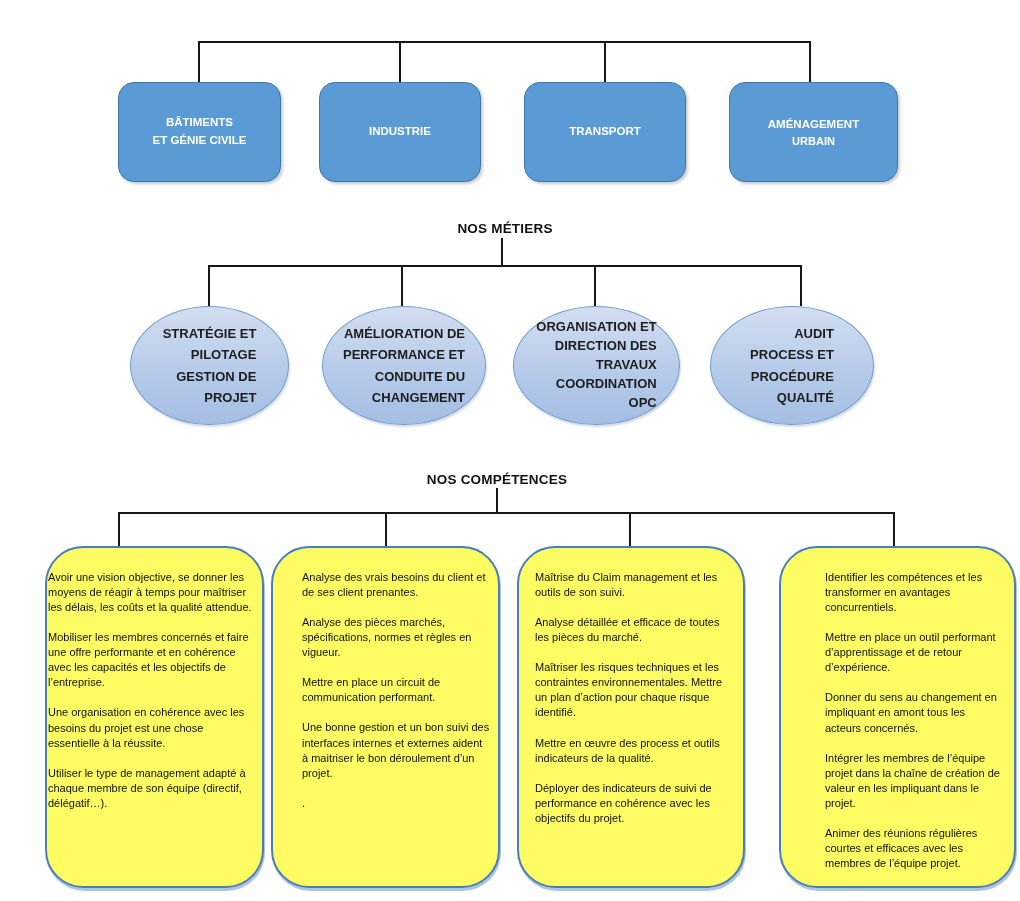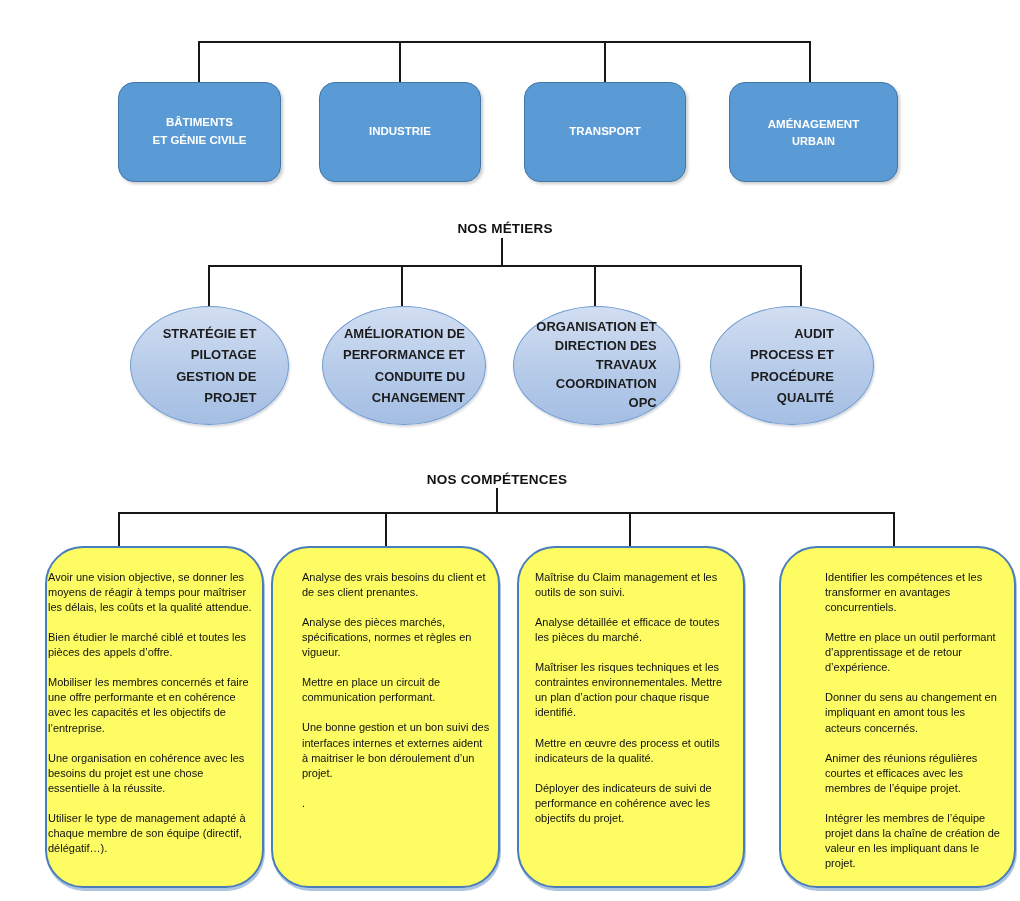--- a/index.html
+++ b/index.html
@@ -113,21 +113,20 @@
 
   <div class="vline" style="left:496px; top:488px; height:26px;"></div>
   <div class="hline" style="left:119px; top:512px; width:776px;"></div>
   <div class="vline" style="left:118px; top:512px; height:34px;"></div>
   <div class="vline" style="left:385px; top:512px; height:34px;"></div>
   <div class="vline" style="left:629px; top:512px; height:34px;"></div>
   <div class="vline" style="left:893px; top:512px; height:34px;"></div>
 
   <div class="ybox" style="left:45px; top:546px; width:219px; height:342px; padding:22px 10px 8px 1px;">
       <p class="para">Avoir une vision objective, se donner les moyens de réagir à temps pour maîtriser les délais, les coûts et la qualité attendue.</p>
-      <p class="para">Bien étudier le marché ciblé et toutes les pièces des appels d’offre.</p>
       <p class="para">Mobiliser les membres concernés et faire une offre performante et en cohérence avec les capacités et les objectifs de l’entreprise.</p>
       <p class="para">Une organisation en cohérence avec les besoins du projet est une chose essentielle à la réussite.</p>
       <p class="para">Utiliser le type de management adapté à chaque membre de son équipe (directif, délégatif…).</p>
     </div>
 
   <div class="ybox" style="left:271px; top:546px; width:229px; height:342px; padding:22px 8px 8px 29px;">
       <p class="para">Analyse des vrais besoins du client et de ses client prenantes.</p>
       <p class="para">Analyse des pièces marchés, spécifications, normes et règles en vigueur.</p>
       <p class="para">Mettre en place un circuit de communication performant.</p>
       <p class="para">Une bonne gestion et un bon suivi des interfaces internes et externes aident à maitriser le bon déroulement d’un projet.</p>
@@ -139,17 +138,17 @@
       <p class="para">Analyse détaillée et efficace de toutes les pièces du marché.</p>
       <p class="para">Maîtriser les risques techniques et les contraintes environnementales. Mettre un plan d’action pour chaque risque identifié.</p>
       <p class="para">Mettre en œuvre des process et outils indicateurs de la qualité.</p>
       <p class="para">Déployer des indicateurs de suivi de performance en cohérence avec les objectifs du projet.</p>
     </div>
 
   <div class="ybox" style="left:763px; top:546px; width:237px; height:342px; padding:22px 12px 8px 44px;margin-left:16px;">
       <p class="para">Identifier les compétences et les transformer en avantages concurrentiels.</p>
       <p class="para">Mettre en place un outil performant d’apprentissage et de retour d’expérience.</p>
       <p class="para">Donner du sens au changement en impliquant en amont tous les acteurs concernés.</p>
+      <p class="para">Intégrer les membres de l’équipe projet dans la chaîne de création de valeur en les impliquant dans le projet.</p>
       <p class="para">Animer des réunions régulières courtes et efficaces avec les membres de l’équipe projet.</p>
-      <p class="para">Intégrer les membres de l’équipe projet dans la chaîne de création de valeur en les impliquant dans le projet.</p>
     </div>
 
 </div>
 
 </body></html>

